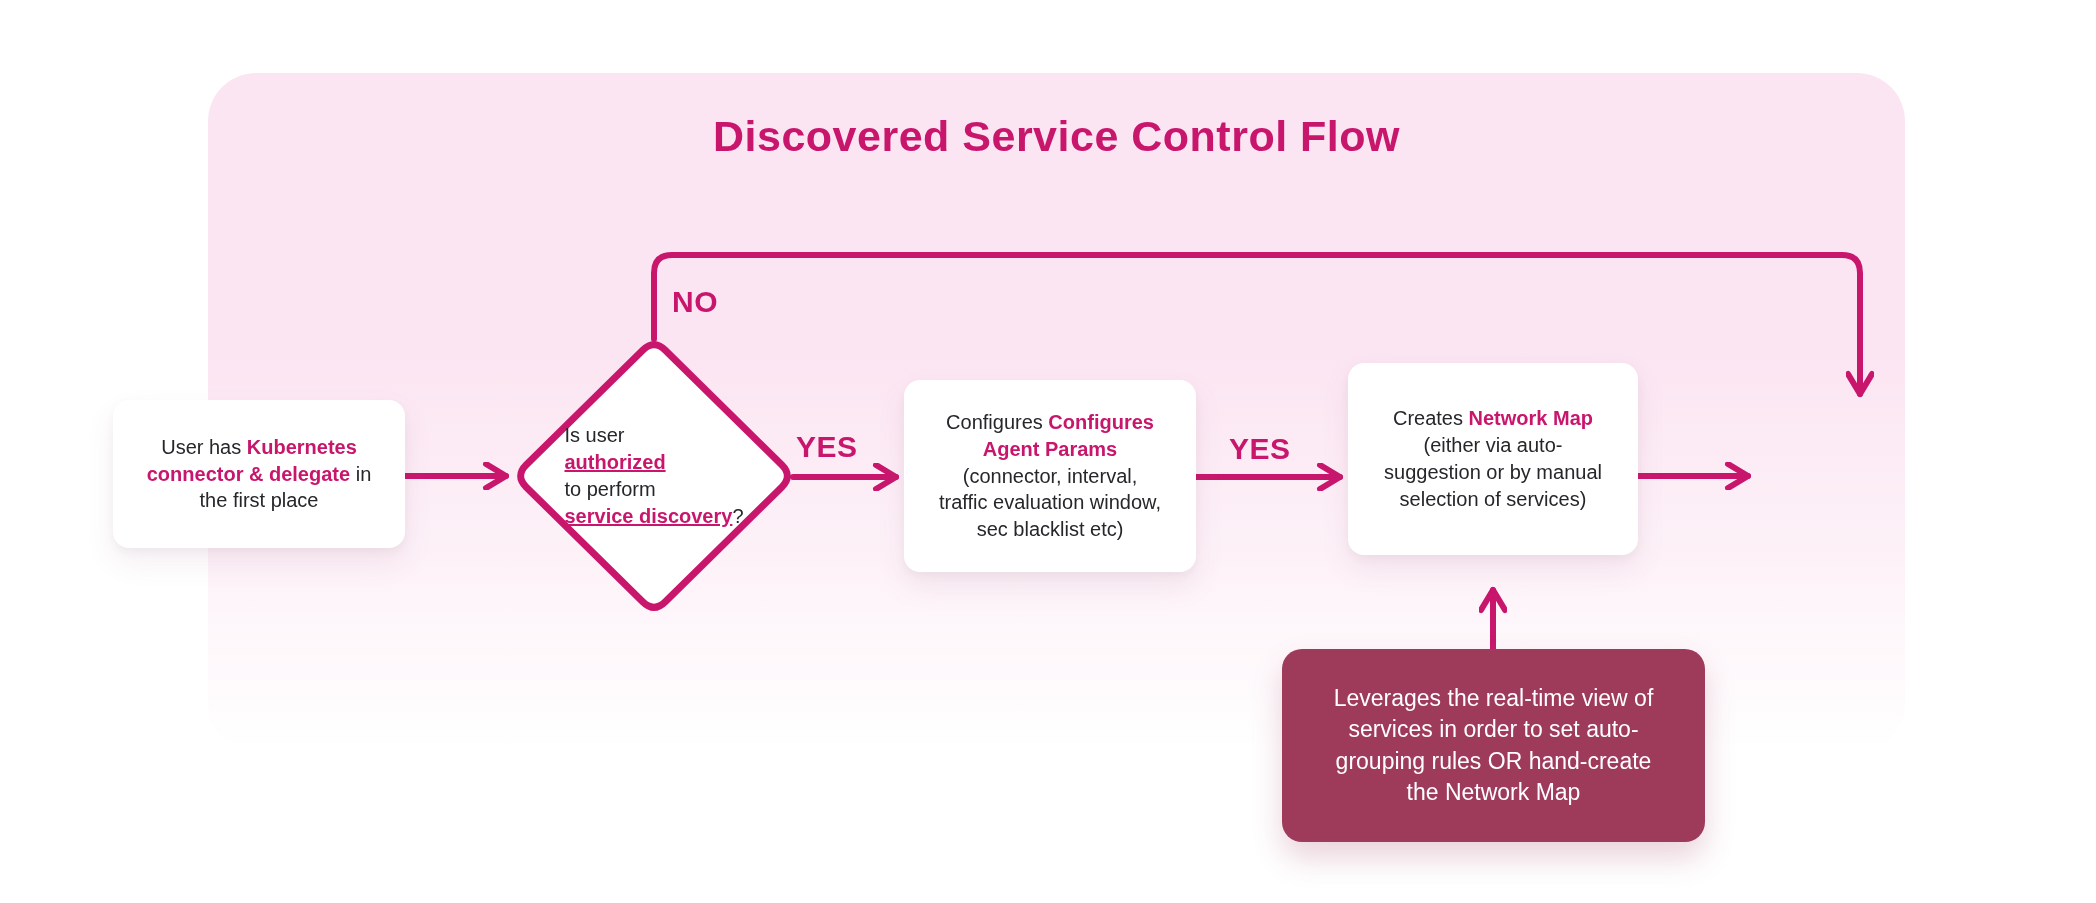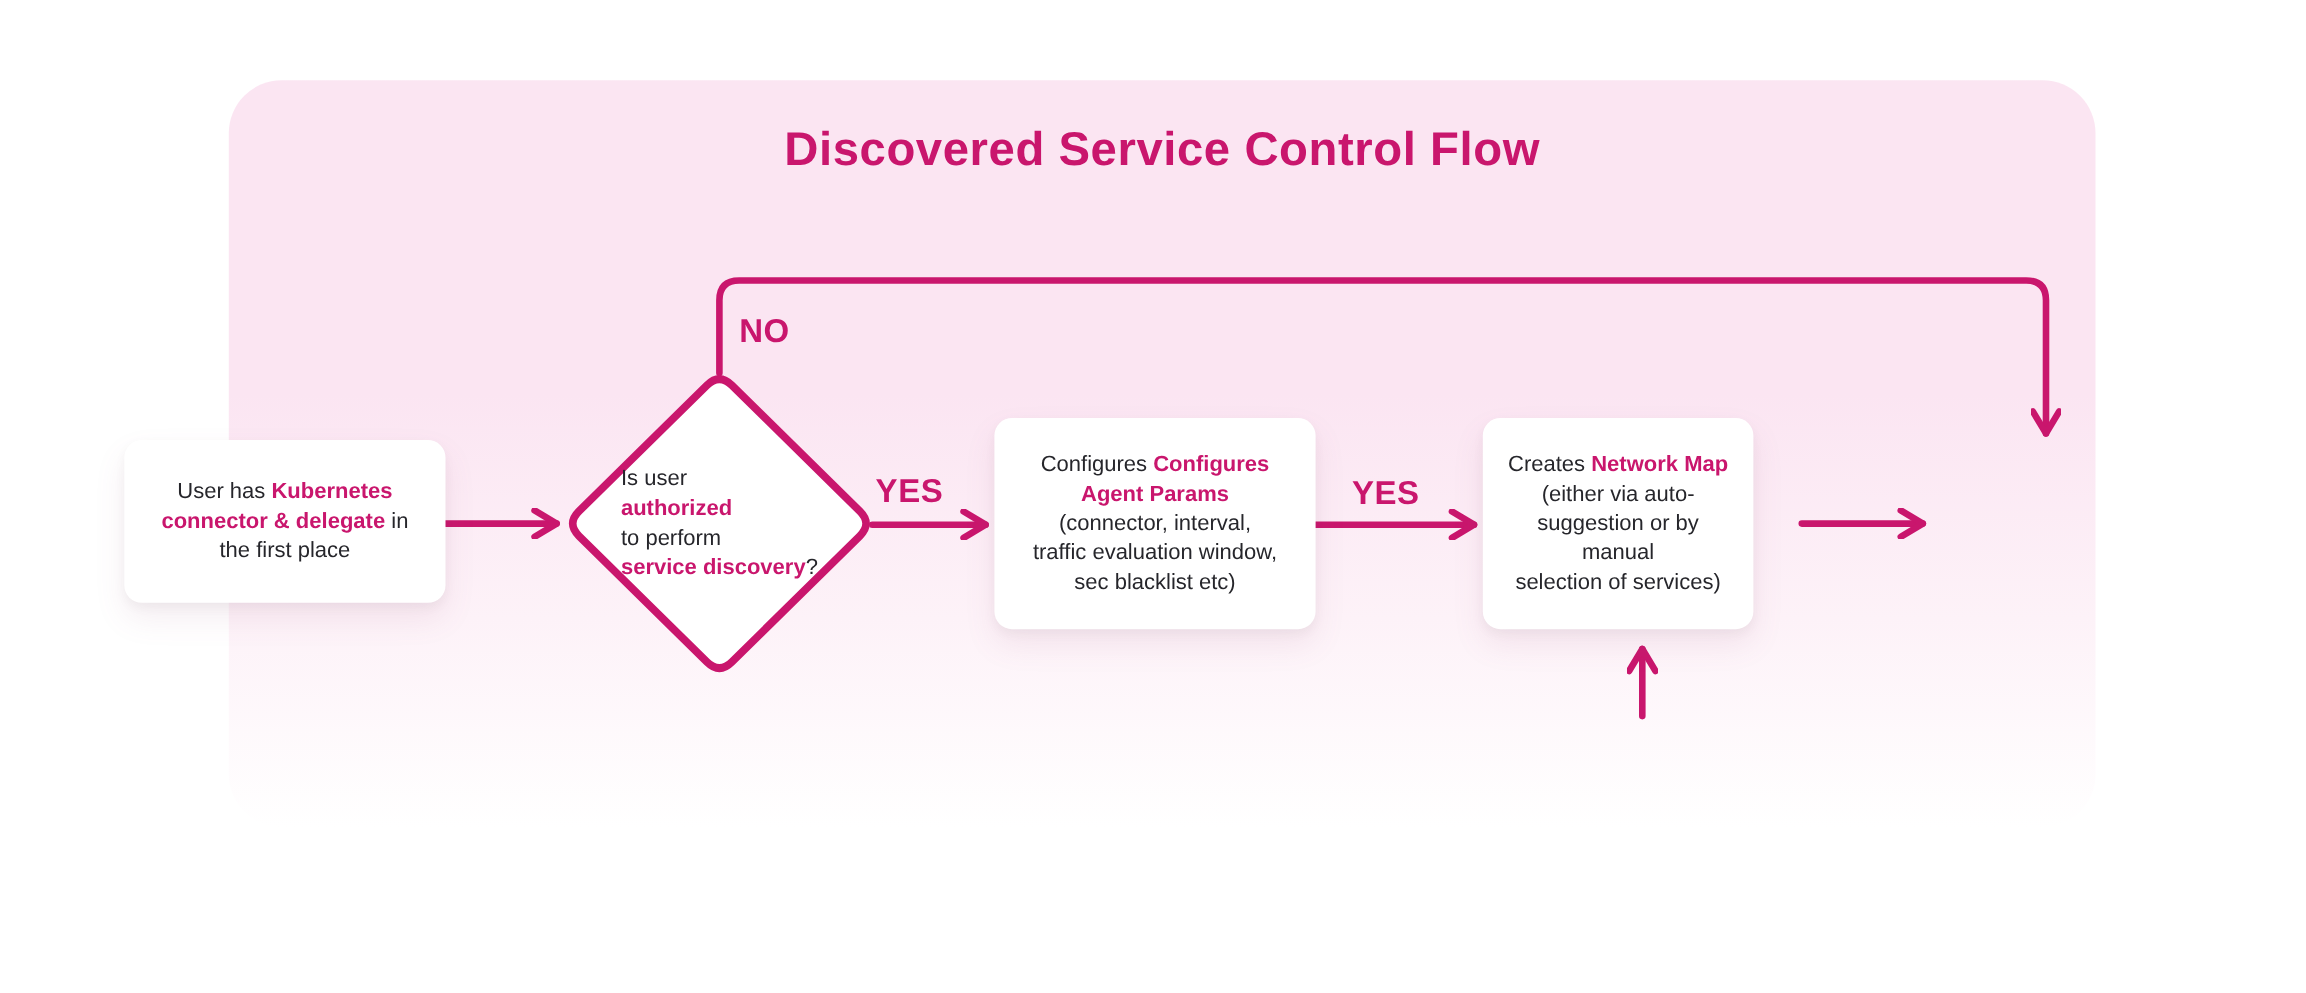--- a/index.html
+++ b/index.html
@@ -62,35 +62,35 @@
     font-size: 20px;
     line-height: 1.34;
     box-shadow: 0 14px 28px rgba(160, 90, 125, 0.10), 0 4px 10px rgba(0, 0, 0, 0.04);
     box-sizing: border-box;
     padding: 12px 18px;
     white-space: pre-line;
   }
   .node .accent { color: var(--accent); font-weight: 700; }
   .node-start   { left: 113px;  top: 400px; width: 292px; height: 148px; }
   .node-config  { left: 904px;  top: 380px; width: 292px; height: 192px; }
-  .node-create  { left: 1348px; top: 380px; width: 246px; height: 192px; }
+  .node-create  { left: 1348px; top: 363px; width: 290px; height: 192px; }
   .node-end     { left: 1755px; top: 408px; width: 228px; height: 134px;
                   font-size: 37px; font-weight: 700; color: var(--accent); letter-spacing: 1px; }
   .decision-text {
     position: absolute;
     left: 534px; top: 390px;
     width: 240px; height: 172px;
     display: flex; align-items: center; justify-content: center;
     text-align: left;
     color: var(--text-dark);
     font-size: 20px;
     line-height: 1.34;
     white-space: pre-line;
   }
-  .decision-text .accent { color: var(--accent); font-weight: 700; }
+  .decision-text .accent { color: var(--accent); font-weight: 700; text-decoration: underline; }
   .note-box {
     position: absolute;
     left: 1282px; top: 649px;
     width: 423px; height: 193px;
     background: var(--note-bg);
     border-radius: 20px;
     display: flex; align-items: center; justify-content: center;
     text-align: center;
     color: #ffffff;
     font-size: 23px;
@@ -161,18 +161,24 @@
   </div>
 
   <div class="node node-create">
     <span><span>Creates </span><span class="accent">Network Map</span><span>
 (either via auto-
 suggestion or by manual
 selection of services)</span></span>
   </div>
 
 
+  <div class="note-box">
+    <span>Leverages the real-time view of
+services in order to set auto-
+grouping rules OR hand-create
+the Network Map</span>
+  </div>
 
   <div class="edge-label label-no">NO</div>
   <div class="edge-label label-yes1">YES</div>
   <div class="edge-label label-yes2">YES</div>
 
 </div>
 
 </body></html>

